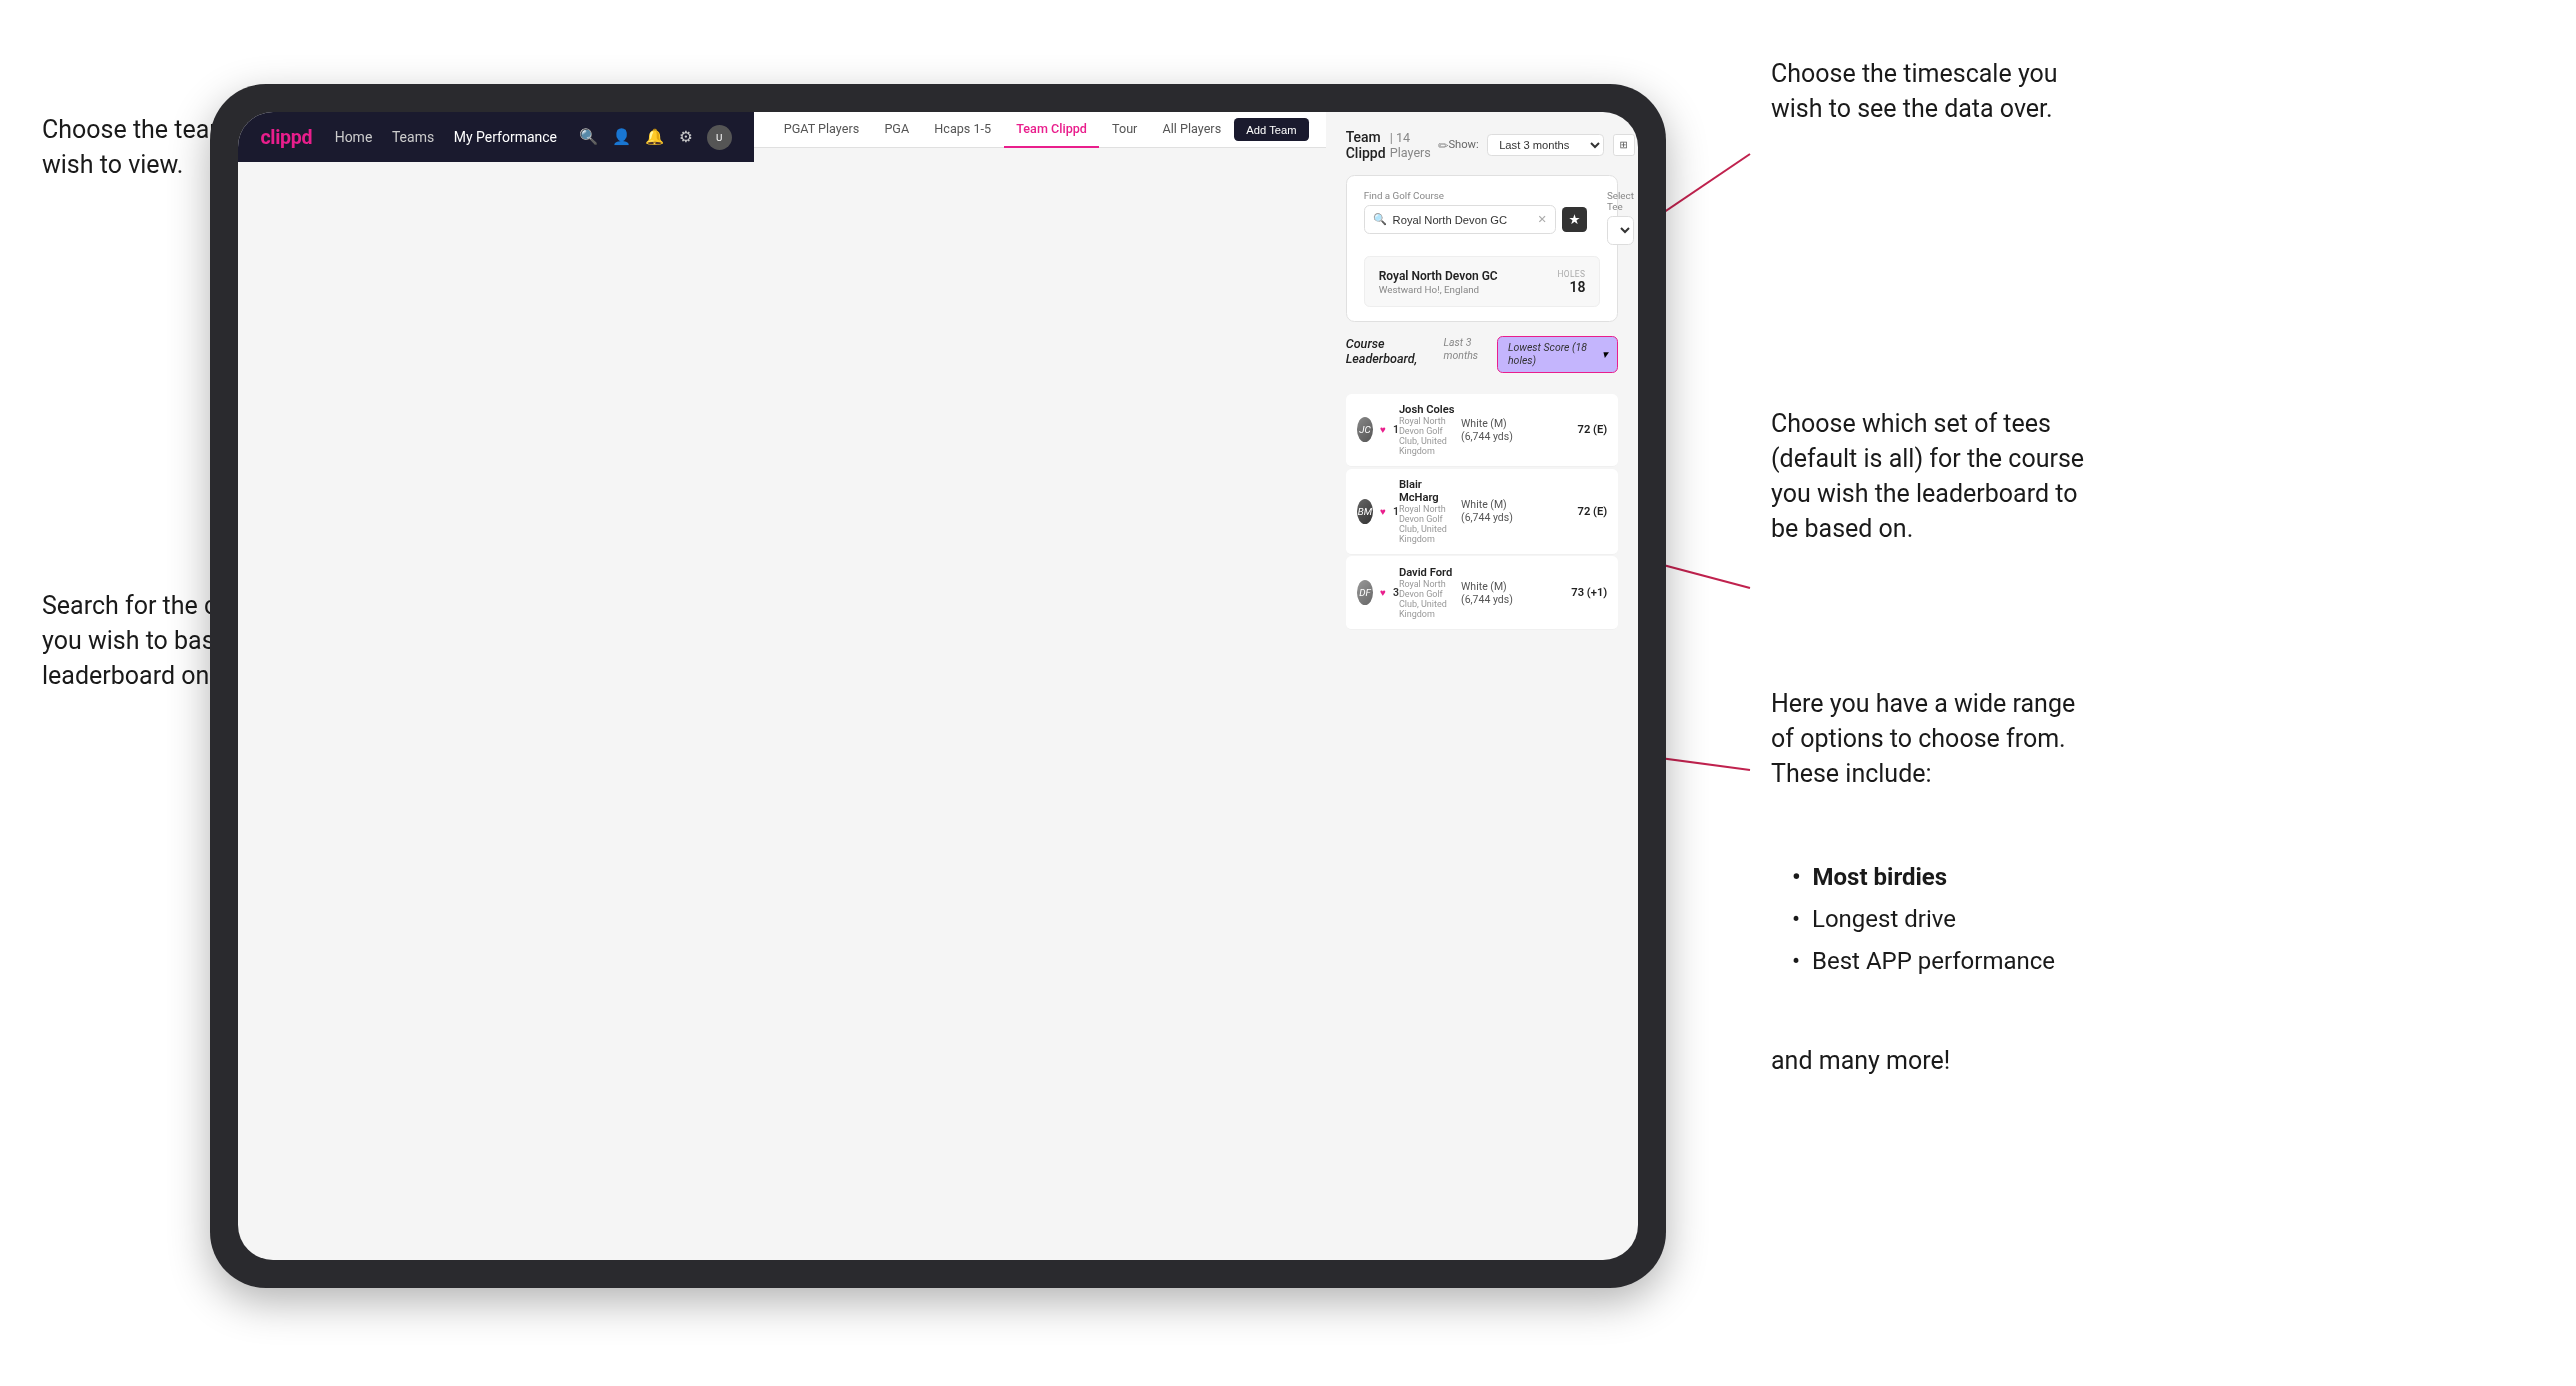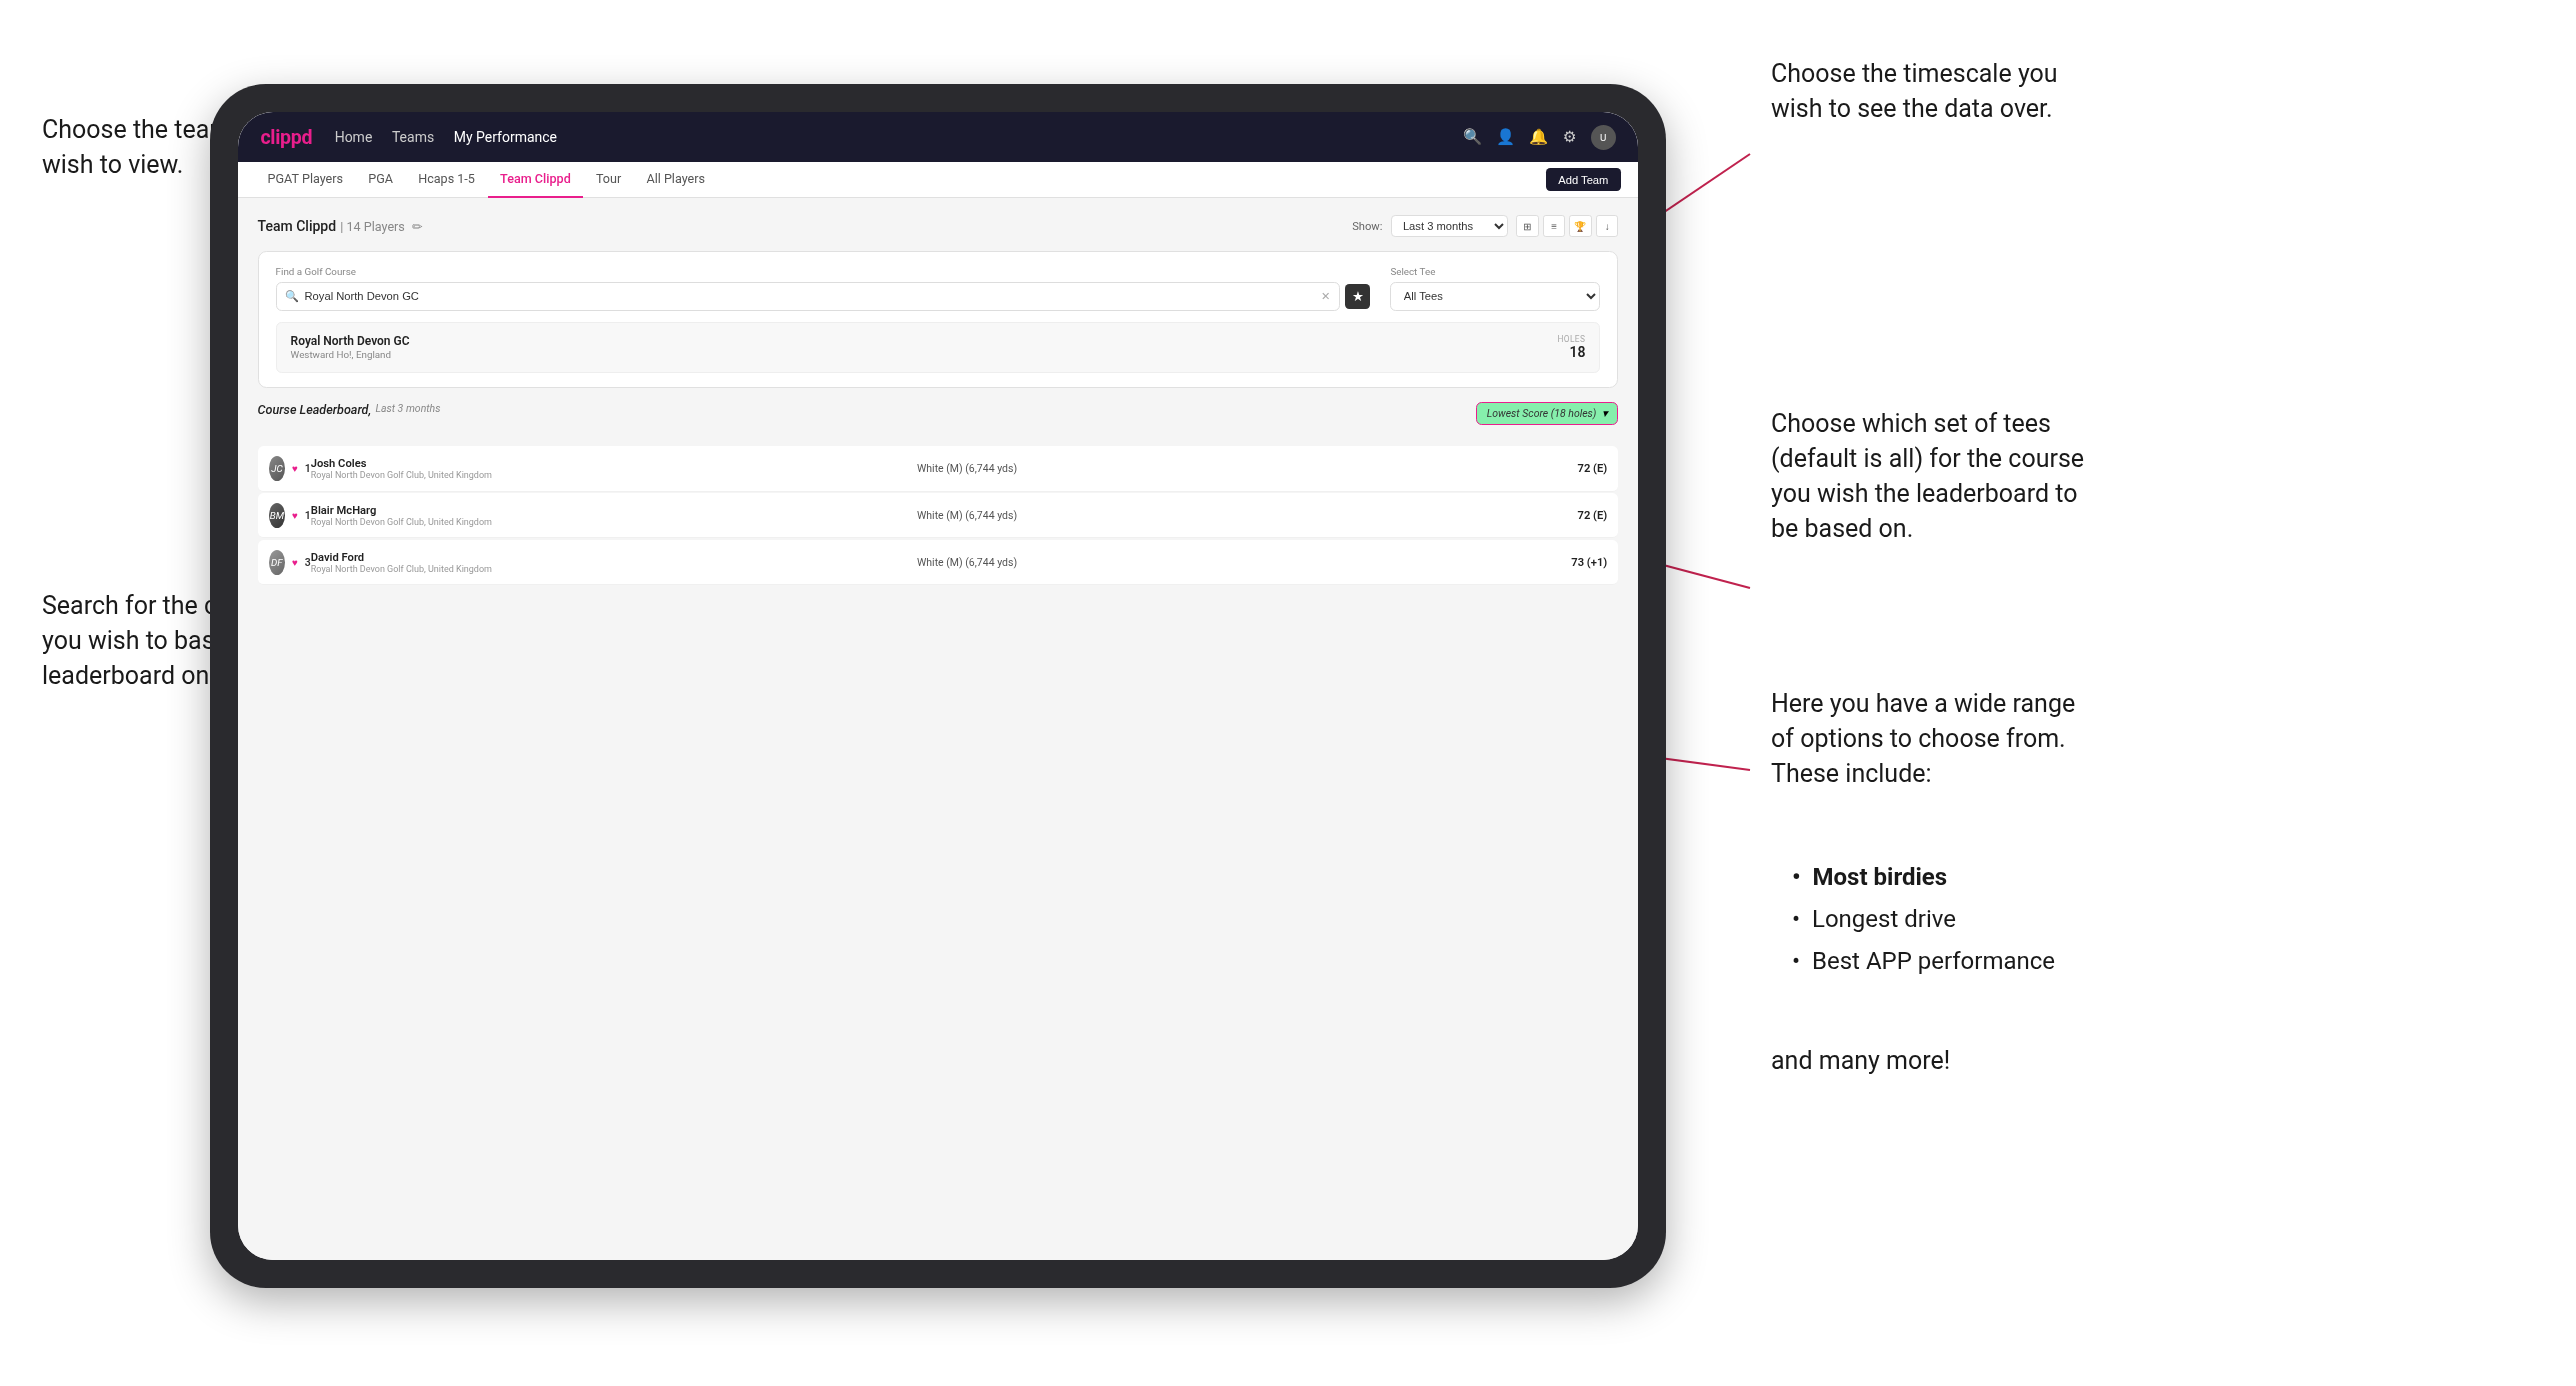--- a/index.html
+++ b/index.html
@@ -42,23 +42,22 @@
       background: #f2f2f7;
       border-radius: 35px;
       overflow: hidden;
     }
 
     
     .app-container {
       width: 100%;
       height: 100%;
       display: flex;
-      flex-direction: column;
+      flex-direction: row;
       background: #f5f5f5;
-      border-radius: 26px;
     }
 
     
     .navbar {
       background: #1a1a2e;
       height: 50px;
       display: flex;
       align-items: center;
       padding: 0 22.4px;
       gap: 22.4px;
@@ -372,21 +371,21 @@
       margin-left: 4.2px;
     }
 
     .score-dropdown {
       margin-left: auto;
       display: flex;
       align-items: center;
       border: 1.4px solid #e91e8c;
       border-radius: 5.6px;
       padding: 4.2px 9.8px;
-      background: #86efac;
+      background: #c4b5fd;
       cursor: pointer;
       gap: 5.6px;
     }
 
     .score-dropdown-text {
       font-size: 10.5px;
       color: #333;
     }
 
     .table-header {

